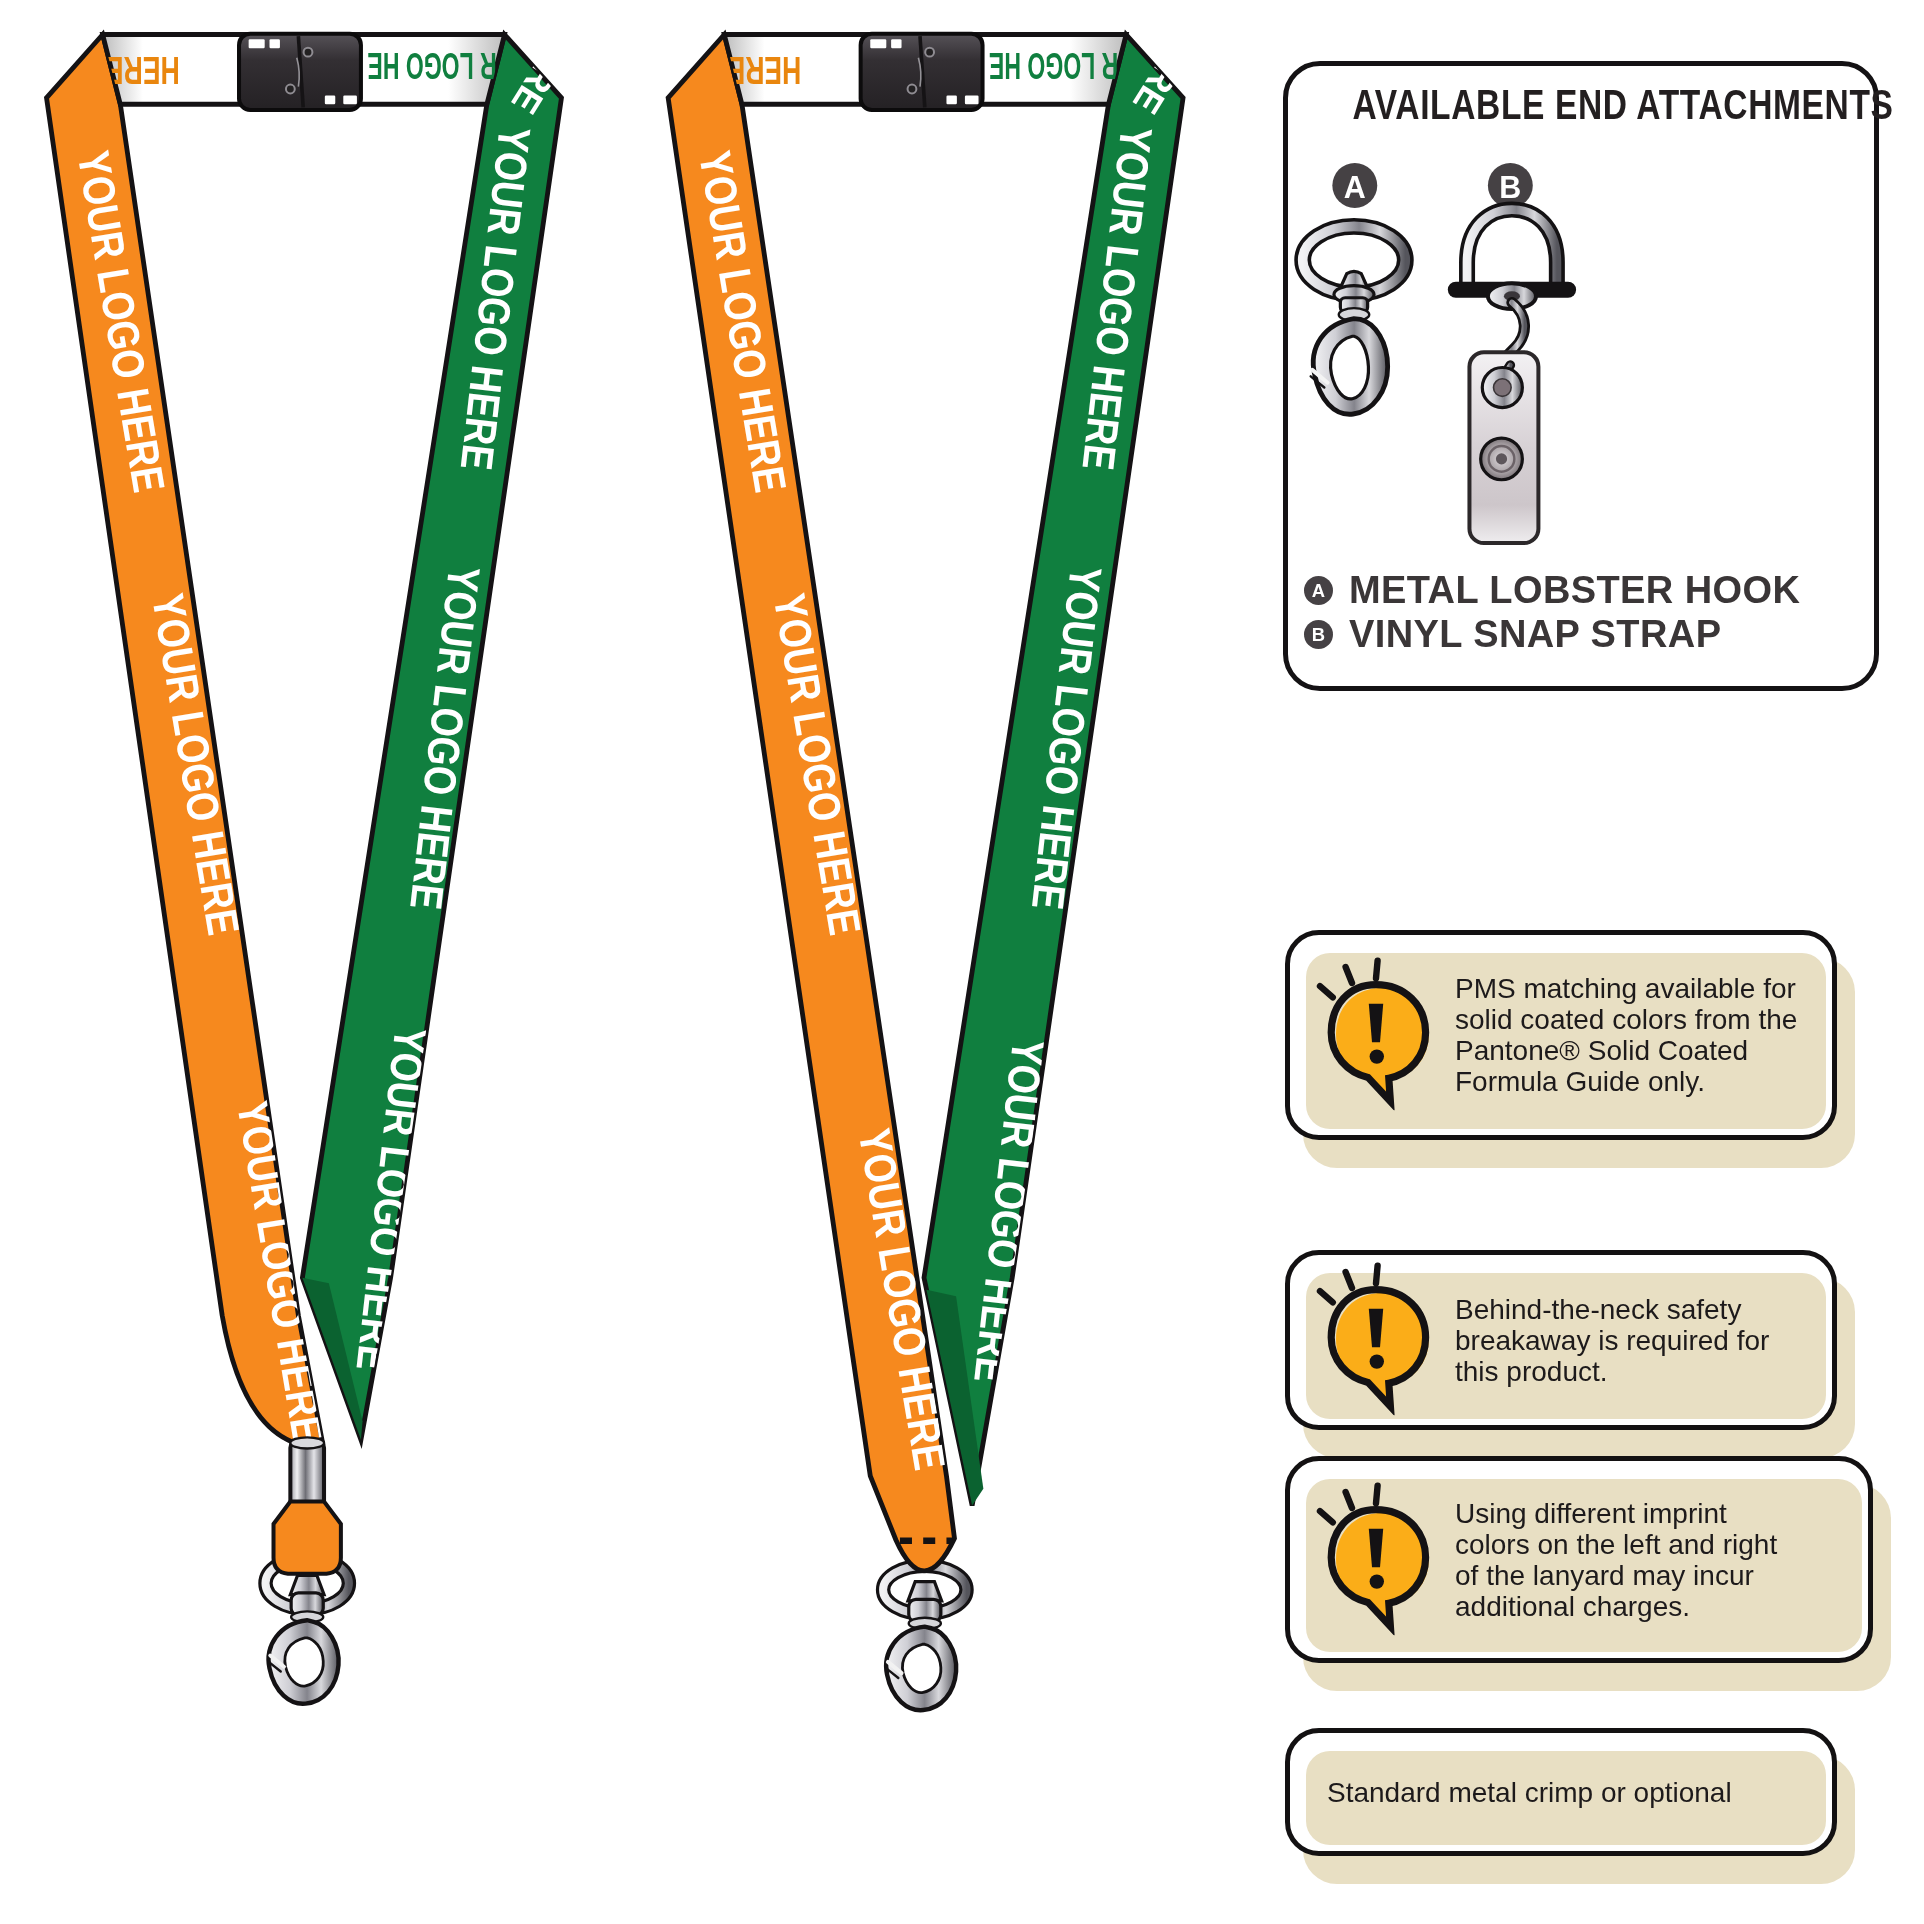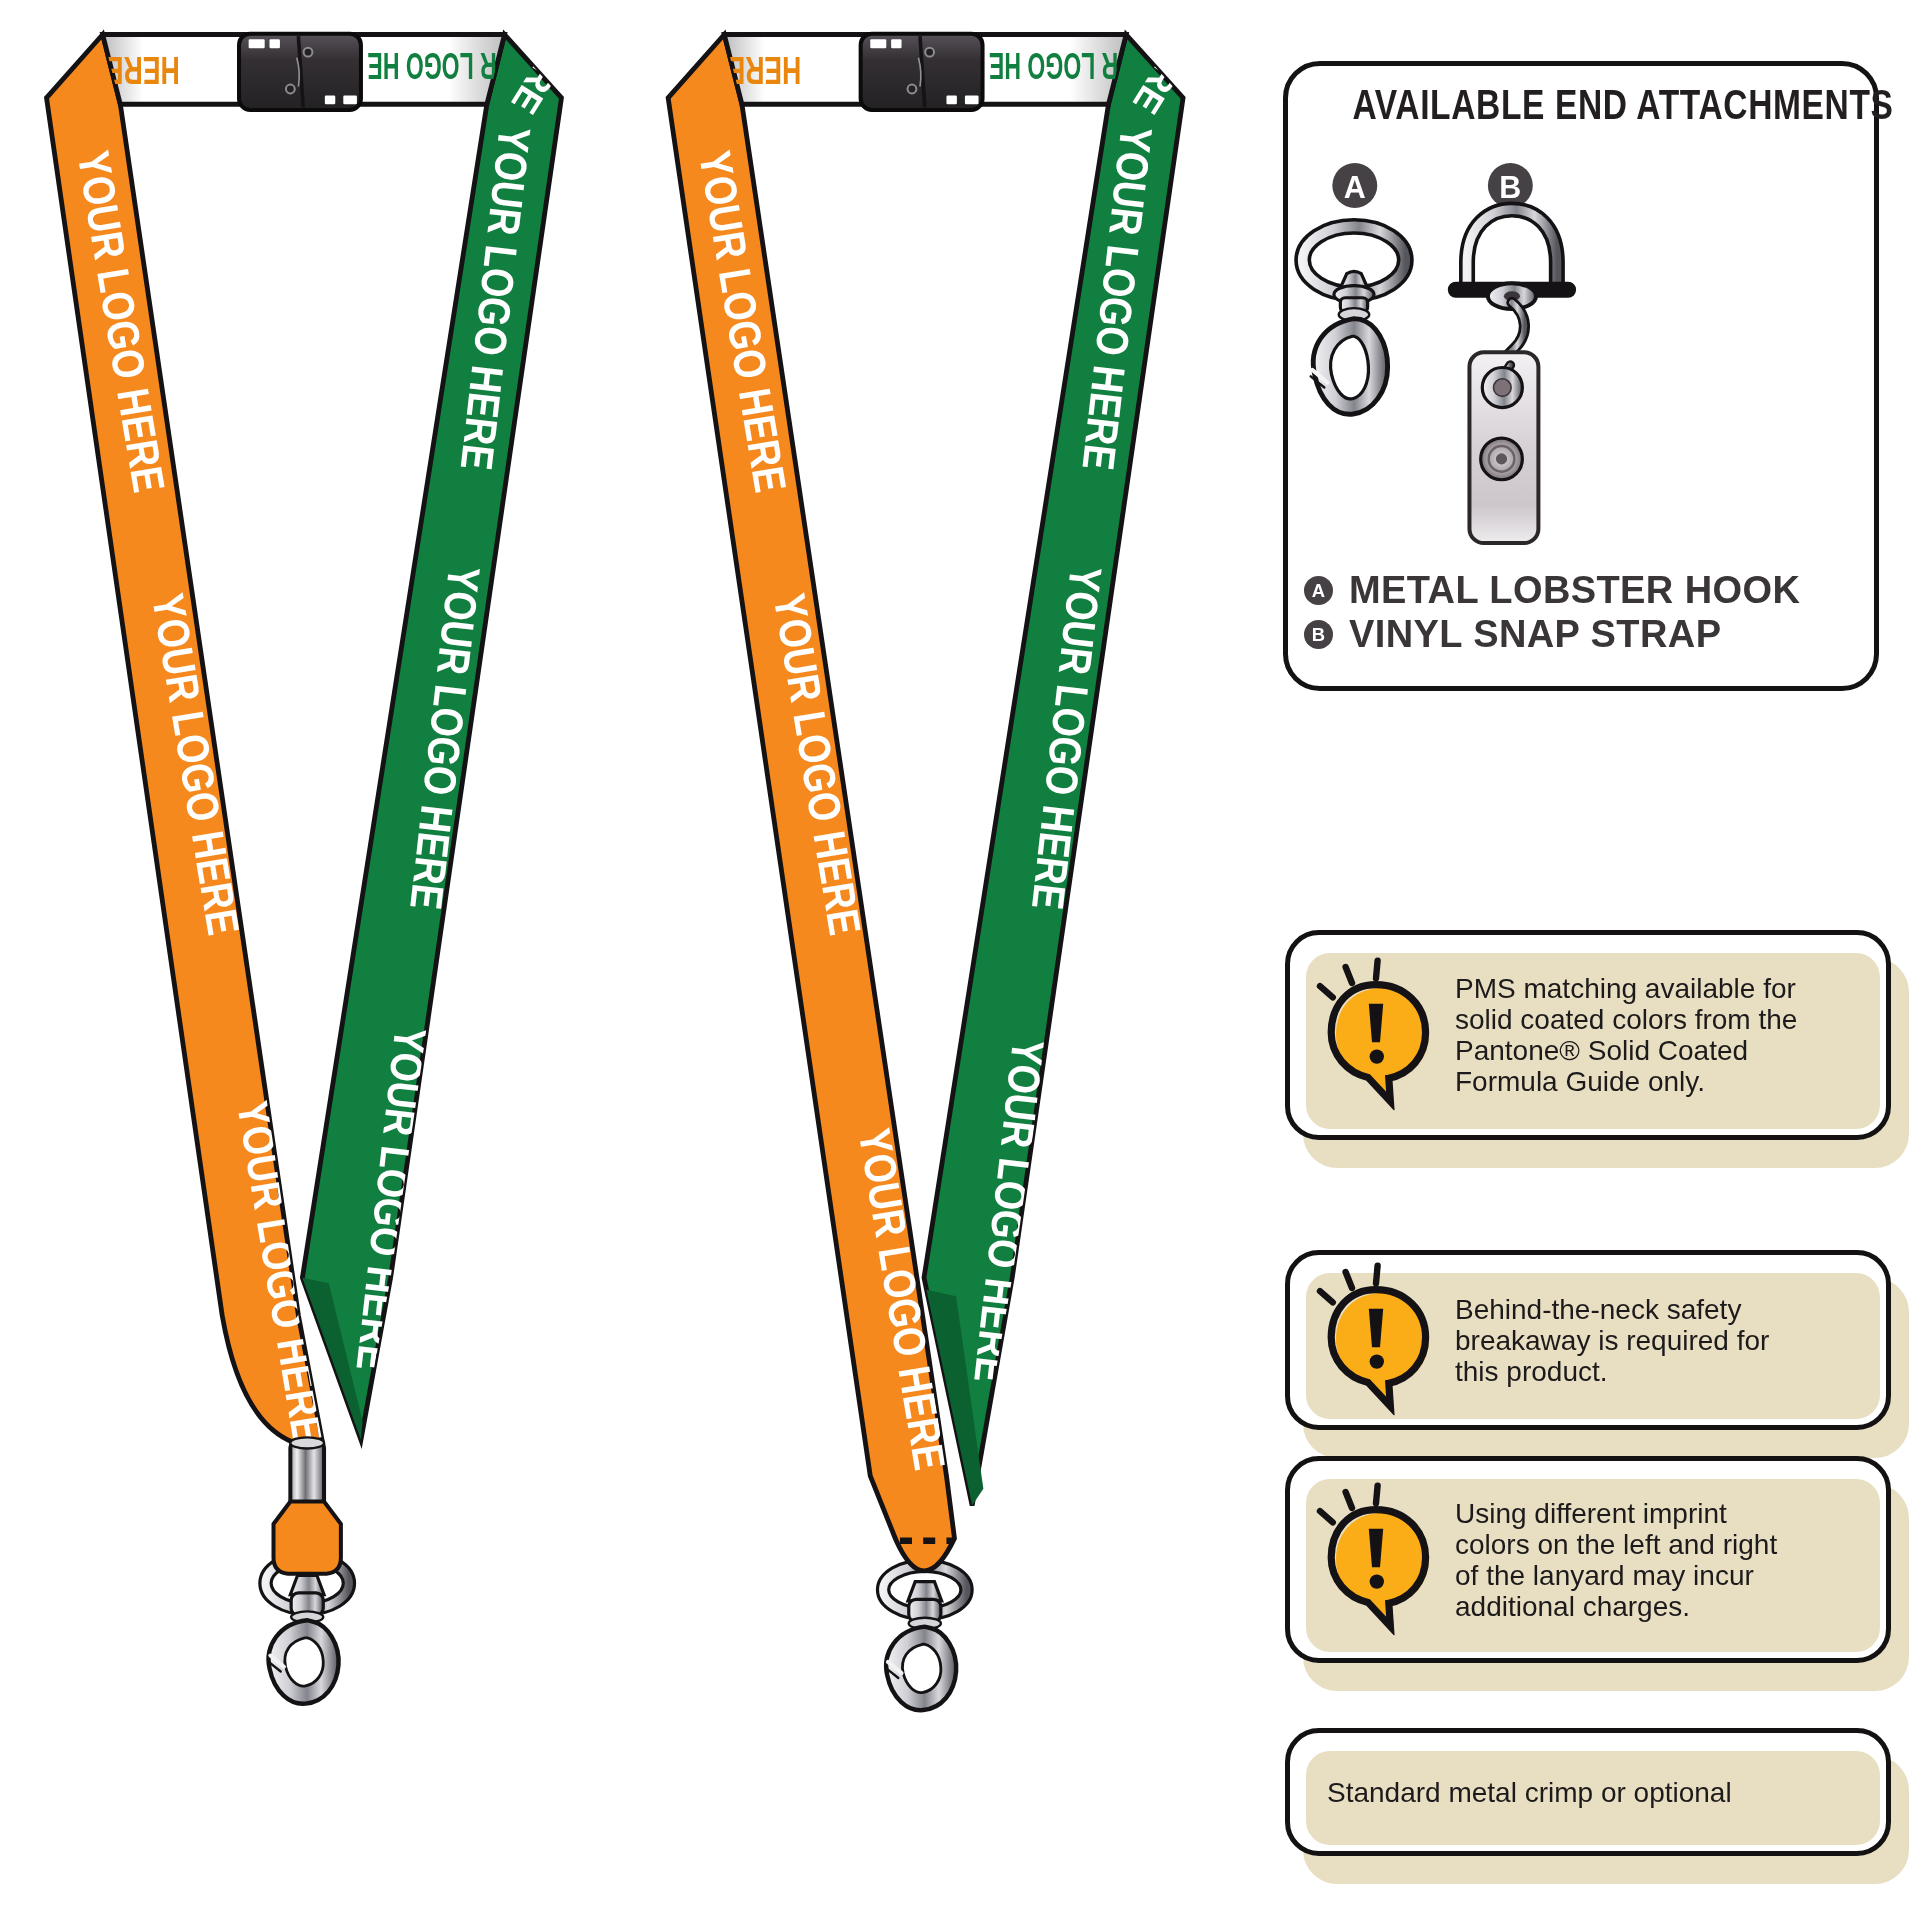--- a/index.html
+++ b/index.html
@@ -12,21 +12,21 @@
   .panel-title{position:absolute;left:0;top:14.4px;width:100%;text-align:center;font-size:43px;
                font-weight:bold;color:#231f20;white-space:nowrap;transform:scaleX(.78);
                transform-origin:50% 50%;letter-spacing:0.8px;}
   .panel-art{position:absolute;left:0;top:77px;width:585px;height:449px;}
   .legend-row{position:absolute;left:16px;height:35px;display:flex;align-items:center;gap:16px;}
   .legend-badge{display:inline-flex;width:29px;height:29px;border-radius:50%;background:#454144;
                 color:#fff;font-weight:bold;font-size:18.4px;align-items:center;justify-content:center;}
   .legend-label{font-size:38px;color:#3a3637;letter-spacing:0.4px;white-space:nowrap;font-weight:bold;}
 
   
-  .note{position:absolute;left:1285px;width:606px;}
+  .note{position:absolute;left:1285px;width:552px;}
   .note-shadow{position:absolute;left:18.4px;top:28px;width:100%;height:100%;background:#E8DFC3;border-radius:34px;}
   .note-card{position:absolute;left:0;top:0;width:100%;height:100%;box-sizing:border-box;
              background:#fff;border:5.6px solid #131112;border-radius:34px;}
   .note-inner{position:absolute;left:16px;top:17.6px;right:6.4px;bottom:6.4px;background:#E8DFC3;border-radius:24px;}
   .note-icon{position:absolute;left:6.4px;top:50%;transform:translateY(-53%);}
   .note-text{position:absolute;left:165px;right:21px;top:0;bottom:0;display:flex;flex-direction:column;
              justify-content:center;font-size:28px;line-height:31px;color:#1d1a1b;}
   .note-text.noicon{left:37px;}
 </style>
 </head>
@@ -264,21 +264,21 @@
       <path d="M-54,-46 L-70,-60 M-30,-64 L-38,-84 M0,-70 L2,-92" stroke="#141214" stroke-width="8" stroke-linecap="round" fill="none"></path>
     </svg>
     <div class="note-text">
       <div>Behind-the-neck safety</div>
       <div>breakaway is required for</div>
       <div>this product.</div>
     </div>
   </div>
 </div>
 
-<div class="note" style="top:1456px;height:207px;">
+<div class="note" style="top:1456px;height:207px;padding-left:36px;">
   <div class="note-shadow"></div>
   <div class="note-card">
     <div class="note-inner"></div>
     <svg class="note-icon" width="152" height="160" viewBox="-100 -105 190 200">
       <path d="M8,-58 C42,-58 66,-34 66,0 C66,30 46,52 20,57 L22,86 L-6,56 C-32,50 -50,28 -50,0 C-50,-34 -26,-58 8,-58 Z" fill="#FBAD18"></path>
       <path d="M0,-62 C36,-62 62,-36 62,-2 C62,28 42,50 16,55 L18,84 L-10,54 C-36,48 -56,26 -56,-2 C-56,-36 -34,-62 0,-62 Z" fill="none" stroke="#141214" stroke-width="9"></path>
       <path d="M-9,-38 L9,-38 L5,10 L-5,10 Z" fill="#141214"></path>
           <circle cx="1" cy="28" r="9" fill="#141214"></circle>
       <path d="M-54,-46 L-70,-60 M-30,-64 L-38,-84 M0,-70 L2,-92" stroke="#141214" stroke-width="8" stroke-linecap="round" fill="none"></path>
     </svg>

